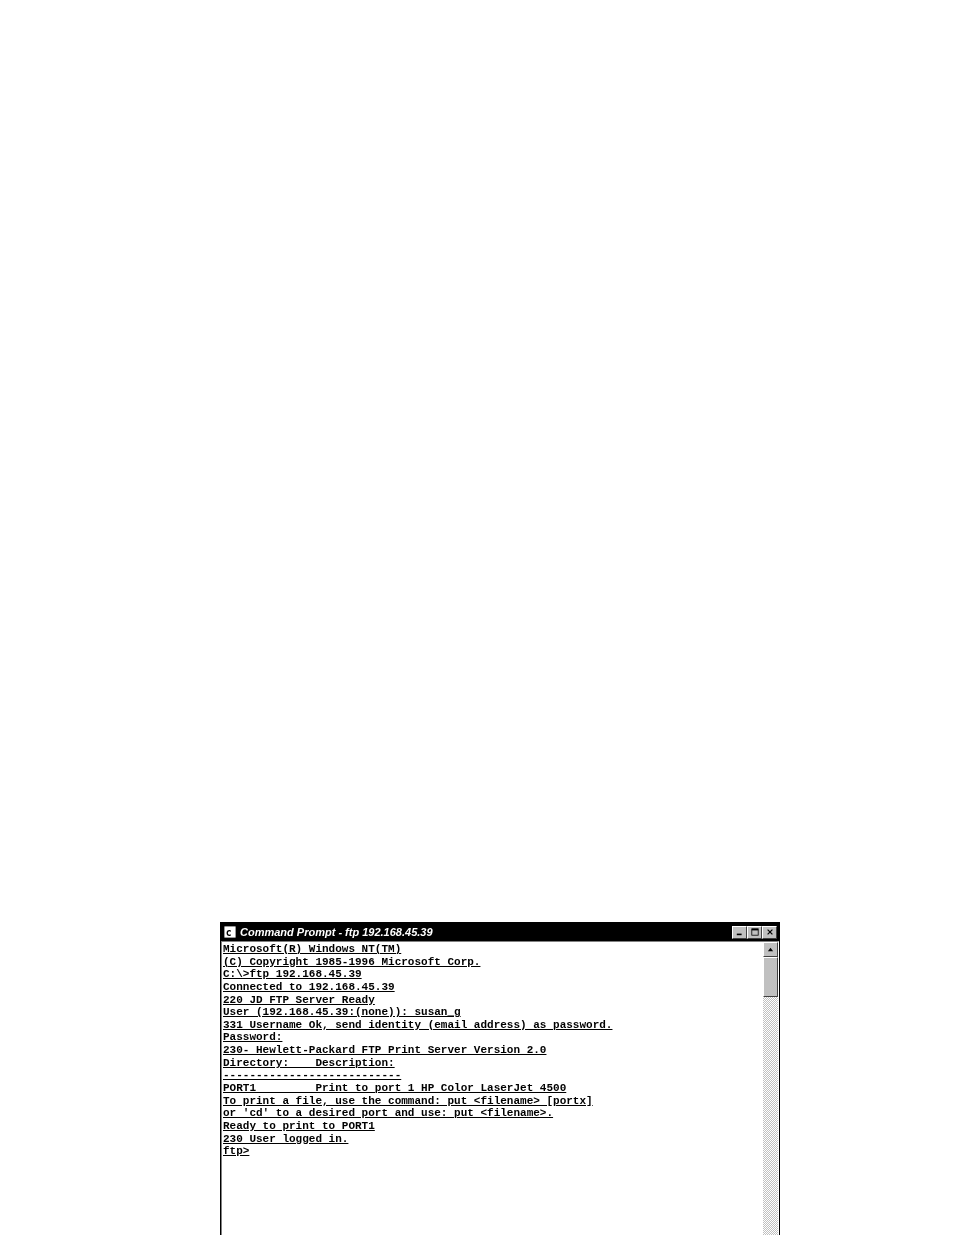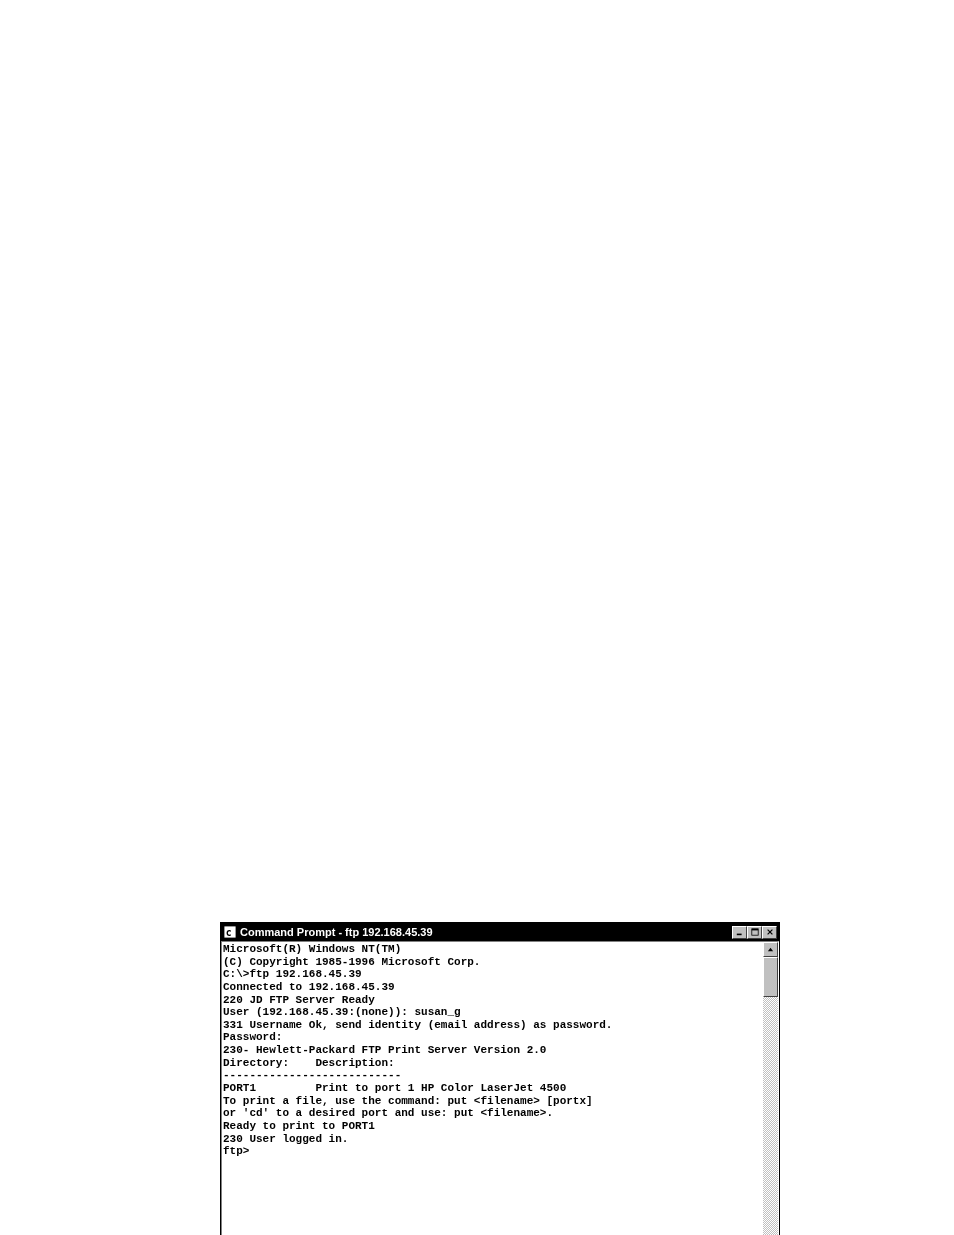--- a/index.html
+++ b/index.html
@@ -48,20 +48,21 @@
       display: flex;
       align-items: center;
       justify-content: center;
       font-size: 9px;
       color: #fff;
     }
     .titlebar-text {
       flex: 1;
       white-space: nowrap;
       overflow: hidden;
+      font-style: italic;
     }
     .titlebar-controls {
       display: flex;
       gap: 0;
     }
     .titlebar-btn {
       width: 15px;
       height: 13px;
       background: #c0c0c0;
       border: 1px solid;
@@ -135,20 +136,21 @@
       position: absolute;
       width: 100%;
       background: #c0c0c0;
       border: 1px solid;
       border-color: #fff #404040 #404040 #fff;
       top: 0;
       height: 40px;
     }
     .terminal-line {
       display: block;
+      text-decoration: underline;
     }
   </style>
 </head>
 <body>
 
 <div class="window">
   <div class="titlebar">
     <div class="titlebar-icon">
       <svg viewBox="0 0 10 10">
           <rect x="0" y="0" width="10" height="10" fill="#000"></rect>

